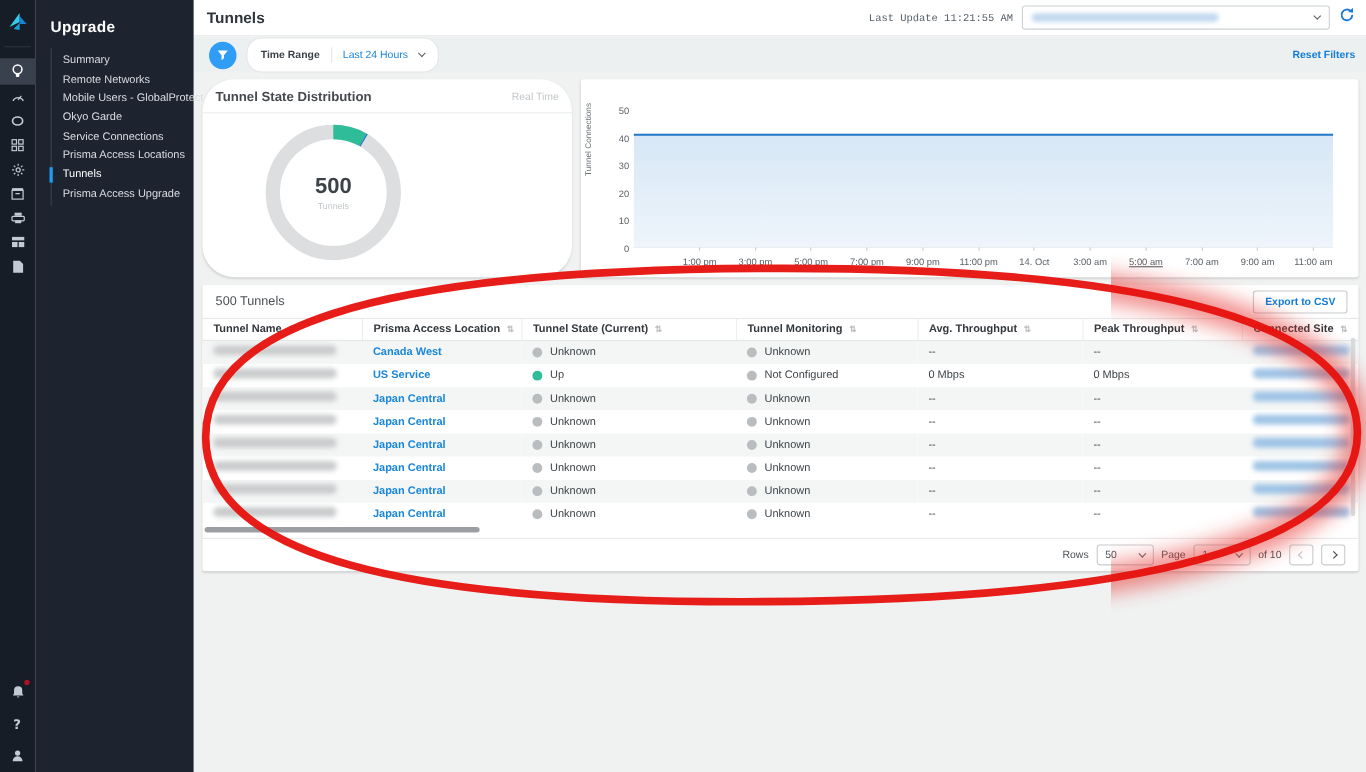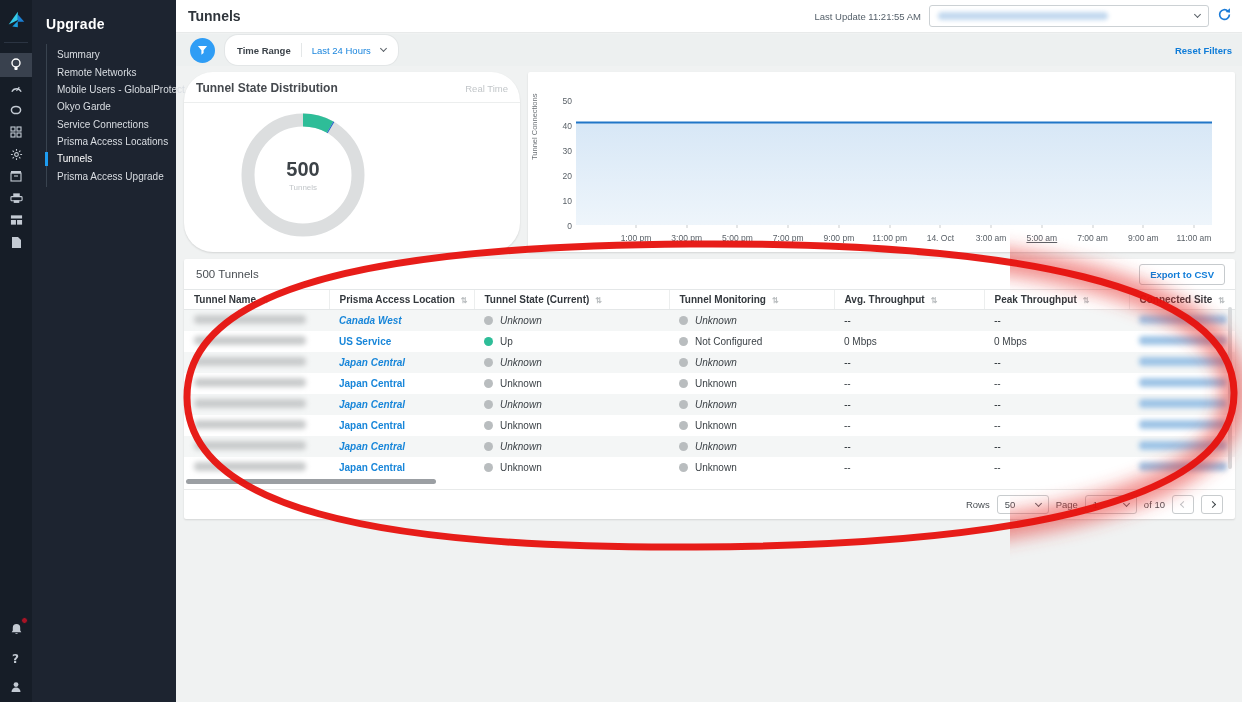--- a/index.html
+++ b/index.html
@@ -22,21 +22,21 @@
   .menu-brand { color:#fff; font-size:14px; font-weight:bold; padding:16px 0 12px 14px; letter-spacing:.3px; }
   .menu-items { margin-left:14px; border-left:1px solid #39434f; padding:2px 0; }
   .menu-item { position:relative; font-size:10px; color:#d9dde2; padding:3.2px 8px 3.2px 10px; cursor:pointer; white-space:nowrap; }
   .menu-item.active { color:#fff; }
   .menu-item.active::before { content:""; position:absolute; left:-2px; top:2px; bottom:2px; width:3px; background:#1e9cf0; }
 
   
   .content { position:absolute; left:176px; top:0; width:1066px; height:702px; background:#f0f2f2; }
   .topbar { position:absolute; left:0; top:0; width:100%; height:33px; background:#fff; display:flex; align-items:center; padding:0 10px 0 12px; border-bottom:1px solid #e8eaea; }
   .page-title { font-size:14px; font-weight:bold; color:#2f353b; }
-  .topbar-right { margin-left:auto; display:flex; align-items:center; gap:8px; }
+  .topbar-right { margin-left:auto; display:flex; align-items:center; gap:8px;font-family:Liberation Mono, monospace; }
   .last-update { font-size:9.5px; color:#55606a; }
   .acct-select { width:280px; height:22px; background:#fff; border:1px solid #ccd1d4; border-radius:3px; display:flex; align-items:center; padding:0 8px; justify-content:space-between; }
   .blur-blob { height:8px; border-radius:4px; }
   .blob-blue-light { background:#c3d9ef; filter:blur(2px); width:170px; }
   .chev { width:5px; height:5px; border-right:1.5px solid #5a6168; border-bottom:1.5px solid #5a6168; transform:rotate(45deg); display:inline-block; margin-top:-3px; }
 
   .filterbar { position:absolute; left:0; top:34px; width:100%; height:32px; background:#edf0f0; display:flex; align-items:center; padding:0 10px 0 14px; }
   .filter-circle { width:25px; height:25px; border-radius:50%; background:#2f9df5; display:flex; align-items:center; justify-content:center; }
   .filter-pill { margin-left:10px; background:#fff; border-radius:13px; height:24px; display:flex; align-items:center; box-shadow:0 0 0 1px #e3e6e7; padding:15px 12px; gap:10px; }
   .filter-pill .lbl { font-size:9.5px; color:#3c434a; font-weight:bold; }
@@ -73,21 +73,21 @@
   
   .table-card { position:absolute; left:8px; top:259px; right:7px; height:260px; }
   .table-head-bar { position:relative; height:30px; display:flex; align-items:center; padding:12px 12px; }
   .table-count { font-size:11.5px; color:#4a4f54; }
   .export-btn { position:absolute; right:10px; top:5px; font-size:9.5px; font-weight:bold; color:#0f7cd8; background:#fff; border:1px solid #c6cacd; border-radius:3px; padding:4px 10px; cursor:pointer; }
   table { border-collapse:collapse; table-layout:fixed; width:100%; }
   th { font-size:10px; color:#33383d; text-align:left; padding:4px 10px; border-top:1px solid #e4e7e8; border-bottom:1px solid #e4e7e8; height:17px; white-space:nowrap; overflow:hidden; }
   th + th { border-left:1px solid #eceeee; }
   .sort-ic { color:#b9bdbf; font-size:8px; margin-left:6px; }
   td { font-size:10px; color:#3c4247; padding:0 10px; height:21px; white-space:nowrap; overflow:hidden; }
-  tr.odd td { background:#f4f6f6;font-style:italic; }
+  tr.odd td { background:#f4f6f6; }
   .cell-link { color:#1886d9; font-weight:bold; cursor:pointer; }
   .status { display:flex; align-items:center; gap:7px; }
   .status-dot { width:9px; height:9px; border-radius:50%; flex:0 0 auto; }
   .blob-gray { background:#c9cbcc; filter:blur(2.5px); width:112px; height:9px; border-radius:4px; }
   .blob-bluelink { background:#9ec4e6; filter:blur(2.5px); width:88px; height:9px; border-radius:4px; }
   col.c1{width:145px} col.c2{width:145px} col.c3{width:195px} col.c4{width:165px} col.c5{width:150px} col.c6{width:145px}
   .hscroll { position:relative; height:6px; margin:1px 2px 0 2px; }
   .hscroll .thumb { position:absolute; left:0; top:0; height:5px; width:250px; background:#9b9fa3; border-radius:3px; cursor:pointer; }
   .vscroll { position:absolute; right:3px; top:48px; width:4px; height:162px; background:#d8dbdd; border-radius:2px; cursor:pointer; }
   .table-footer { position:absolute; left:0; right:0; bottom:0; height:30px; border-top:1px solid #e8eaea; display:flex; align-items:center; justify-content:flex-end; gap:7px; padding:0 12px; font-size:9.5px; color:#4a4f54; }

